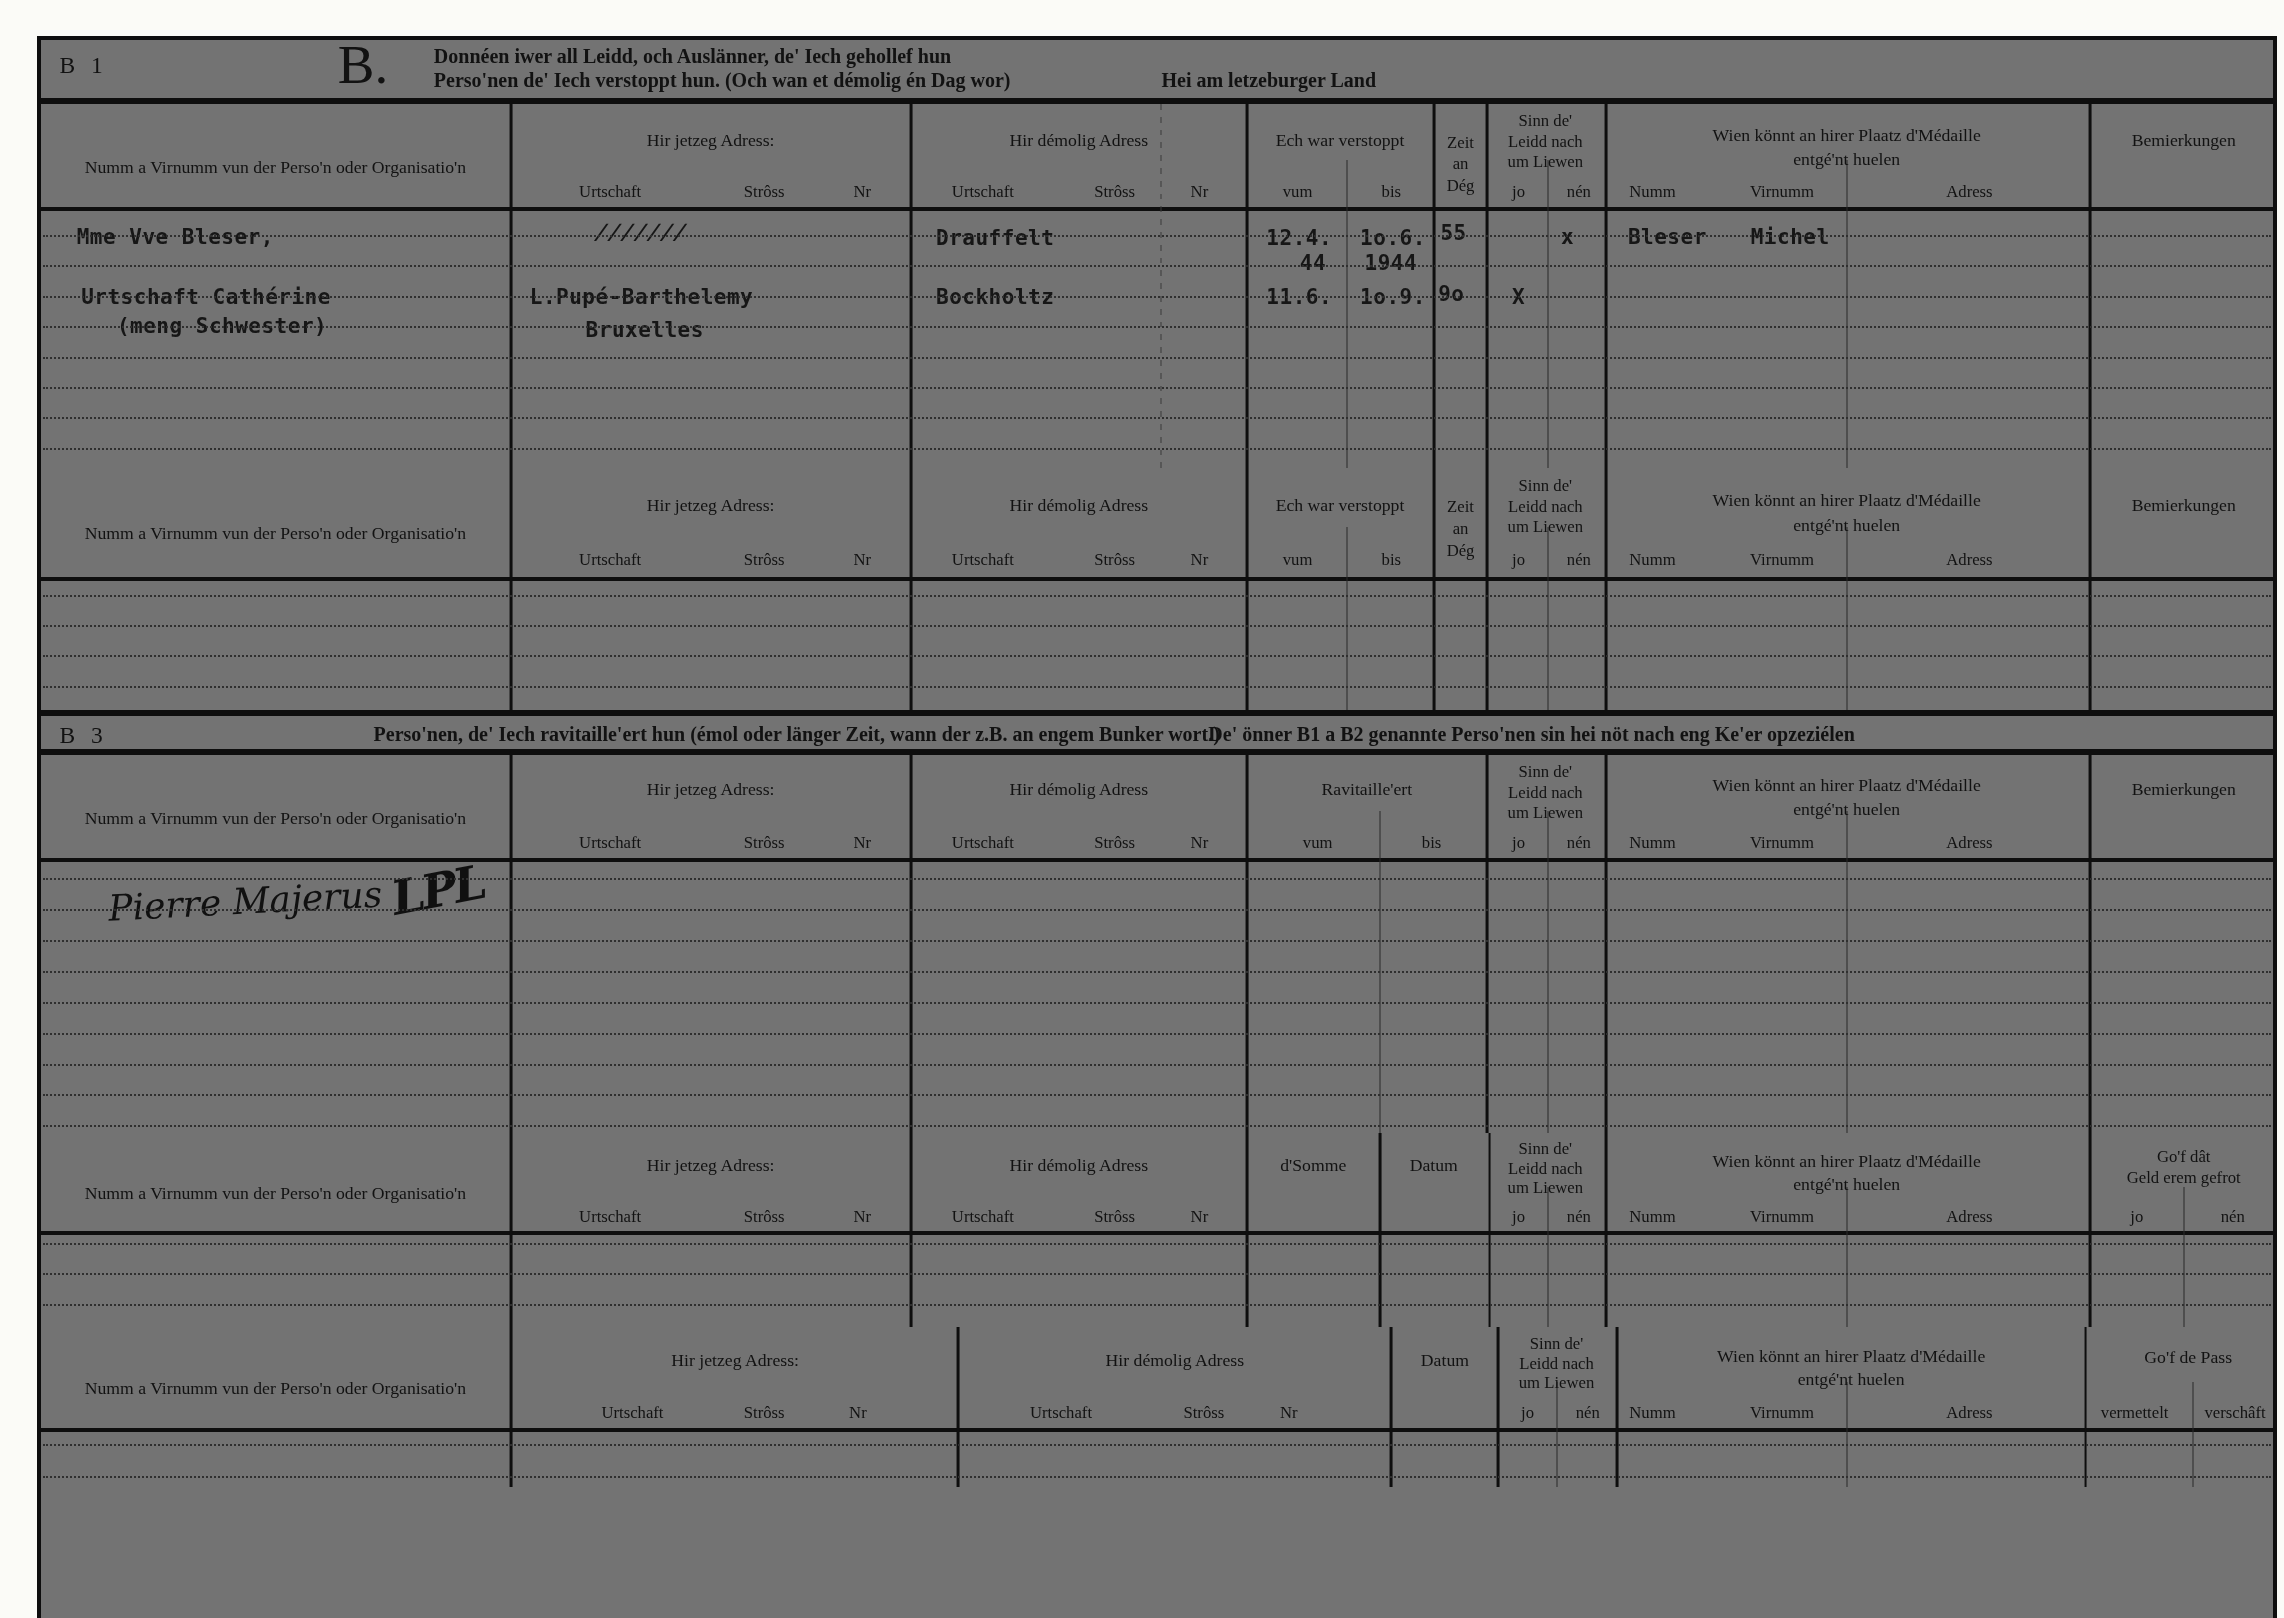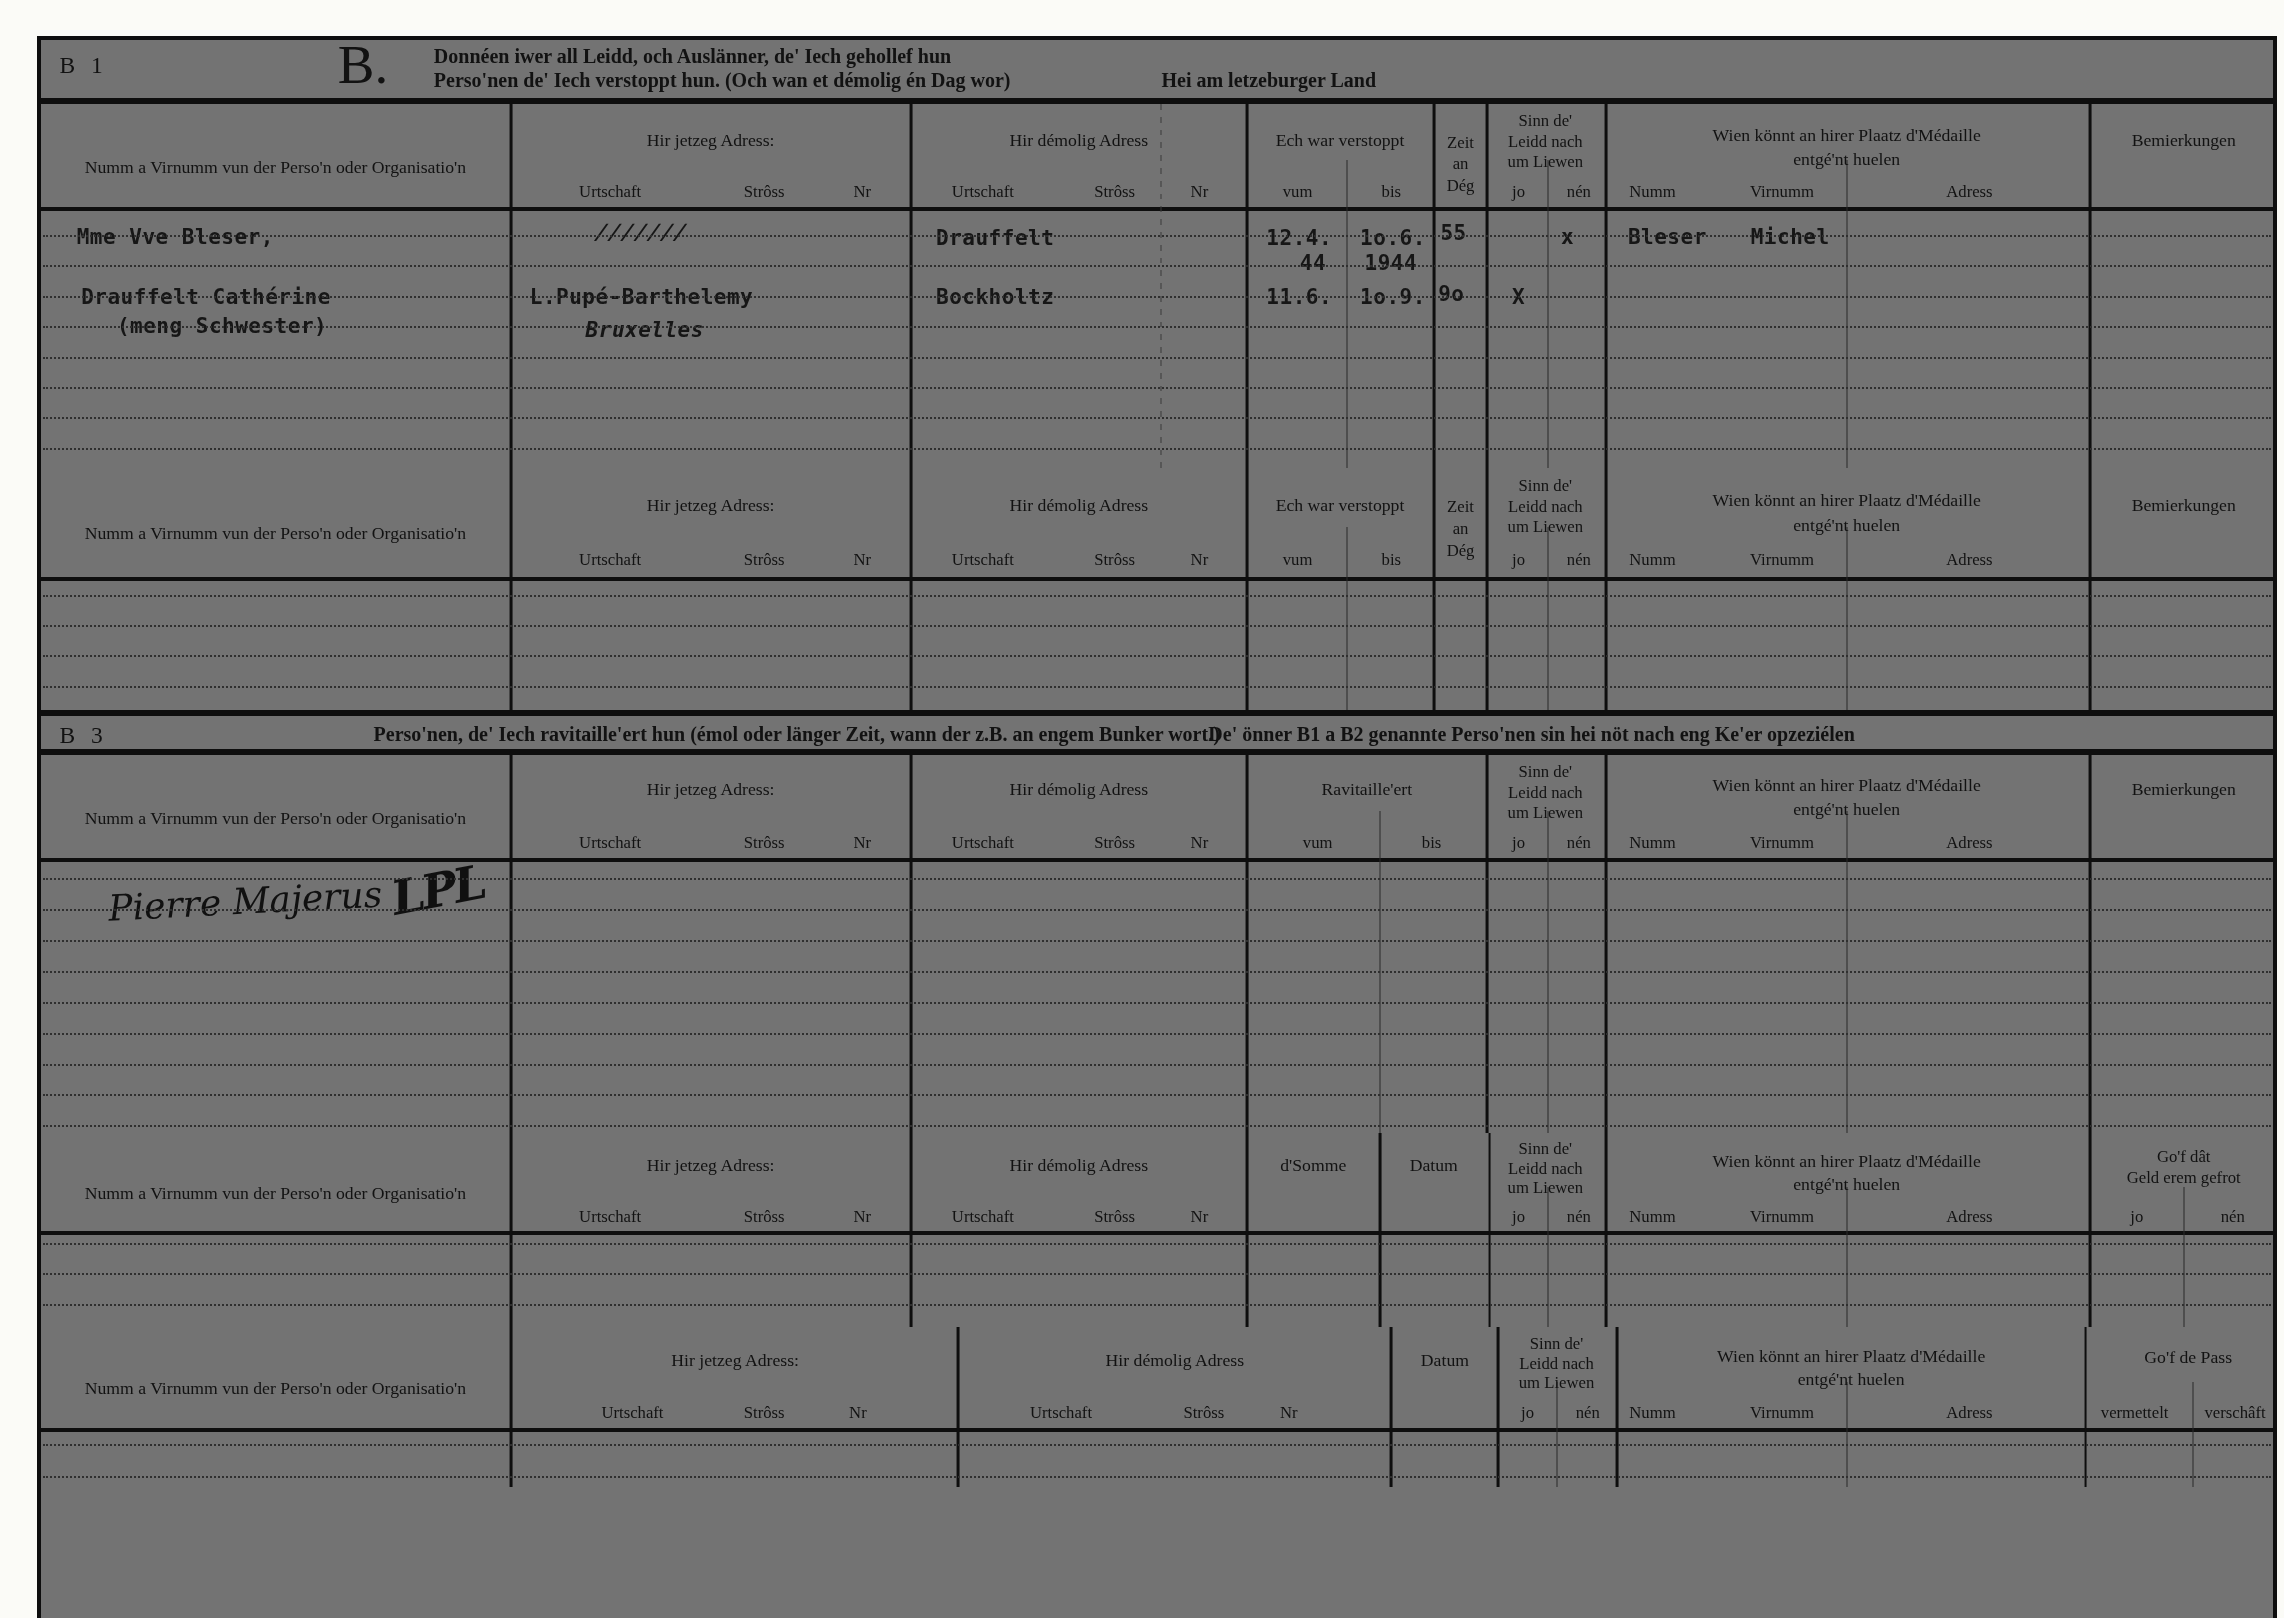--- a/index.html
+++ b/index.html
@@ -94,24 +94,24 @@
     <span class="tw slashes" style="left:24.8%;top:116px;">///////</span>
     <span class="tw" style="left:40.1%;top:122px;">Drauffelt</span>
     <span class="tw" style="left:54.9%;top:122px;">12.4.</span>
     <span class="tw" style="left:56.4%;top:147px;">44</span>
     <span class="tw" style="left:59.1%;top:122px;">1o.6.</span>
     <span class="tw" style="left:59.3%;top:147px;">1944</span>
     <span class="tw" style="left:62.7%;top:117px;">55</span>
     <span class="tw" style="left:68.1%;top:121px;">x</span>
     <span class="tw" style="left:71.1%;top:121px;">Bleser</span>
     <span class="tw" style="left:76.6%;top:121px;">Michel</span>
-    <span class="tw" style="left:1.8%;top:181px;">Drauffelt Cathérine</span>
+    <span class="tw" style="left:1.8%;top:181px;">Urtschaft Cathérine</span>
     <span class="tw" style="left:3.4%;top:210px;">(meng Schwester)</span>
     <span class="tw" style="left:21.9%;top:181px;">L.Pupé-Barthelemy</span>
-    <span class="tw" style="left:24.4%;top:214px;font-style:italic;">Bruxelles</span>
+    <span class="tw" style="left:24.4%;top:214px;">Bruxelles</span>
     <span class="tw" style="left:40.1%;top:181px;">Bockholtz</span>
     <span class="tw" style="left:54.9%;top:181px;">11.6.</span>
     <span class="tw" style="left:59.1%;top:181px;">1o.9.</span>
     <span class="tw" style="left:62.6%;top:178px;">9o</span>
     <span class="tw" style="left:65.9%;top:181px;">X</span>
   <div class="dotrow" style="top: 131px;"></div>
       <div class="dotrow" style="top: 161px;"></div>
       <div class="dotrow" style="top: 192px;"></div>
       <div class="dotrow" style="top: 222px;"></div>
       <div class="dotrow" style="top: 253px;"></div>

